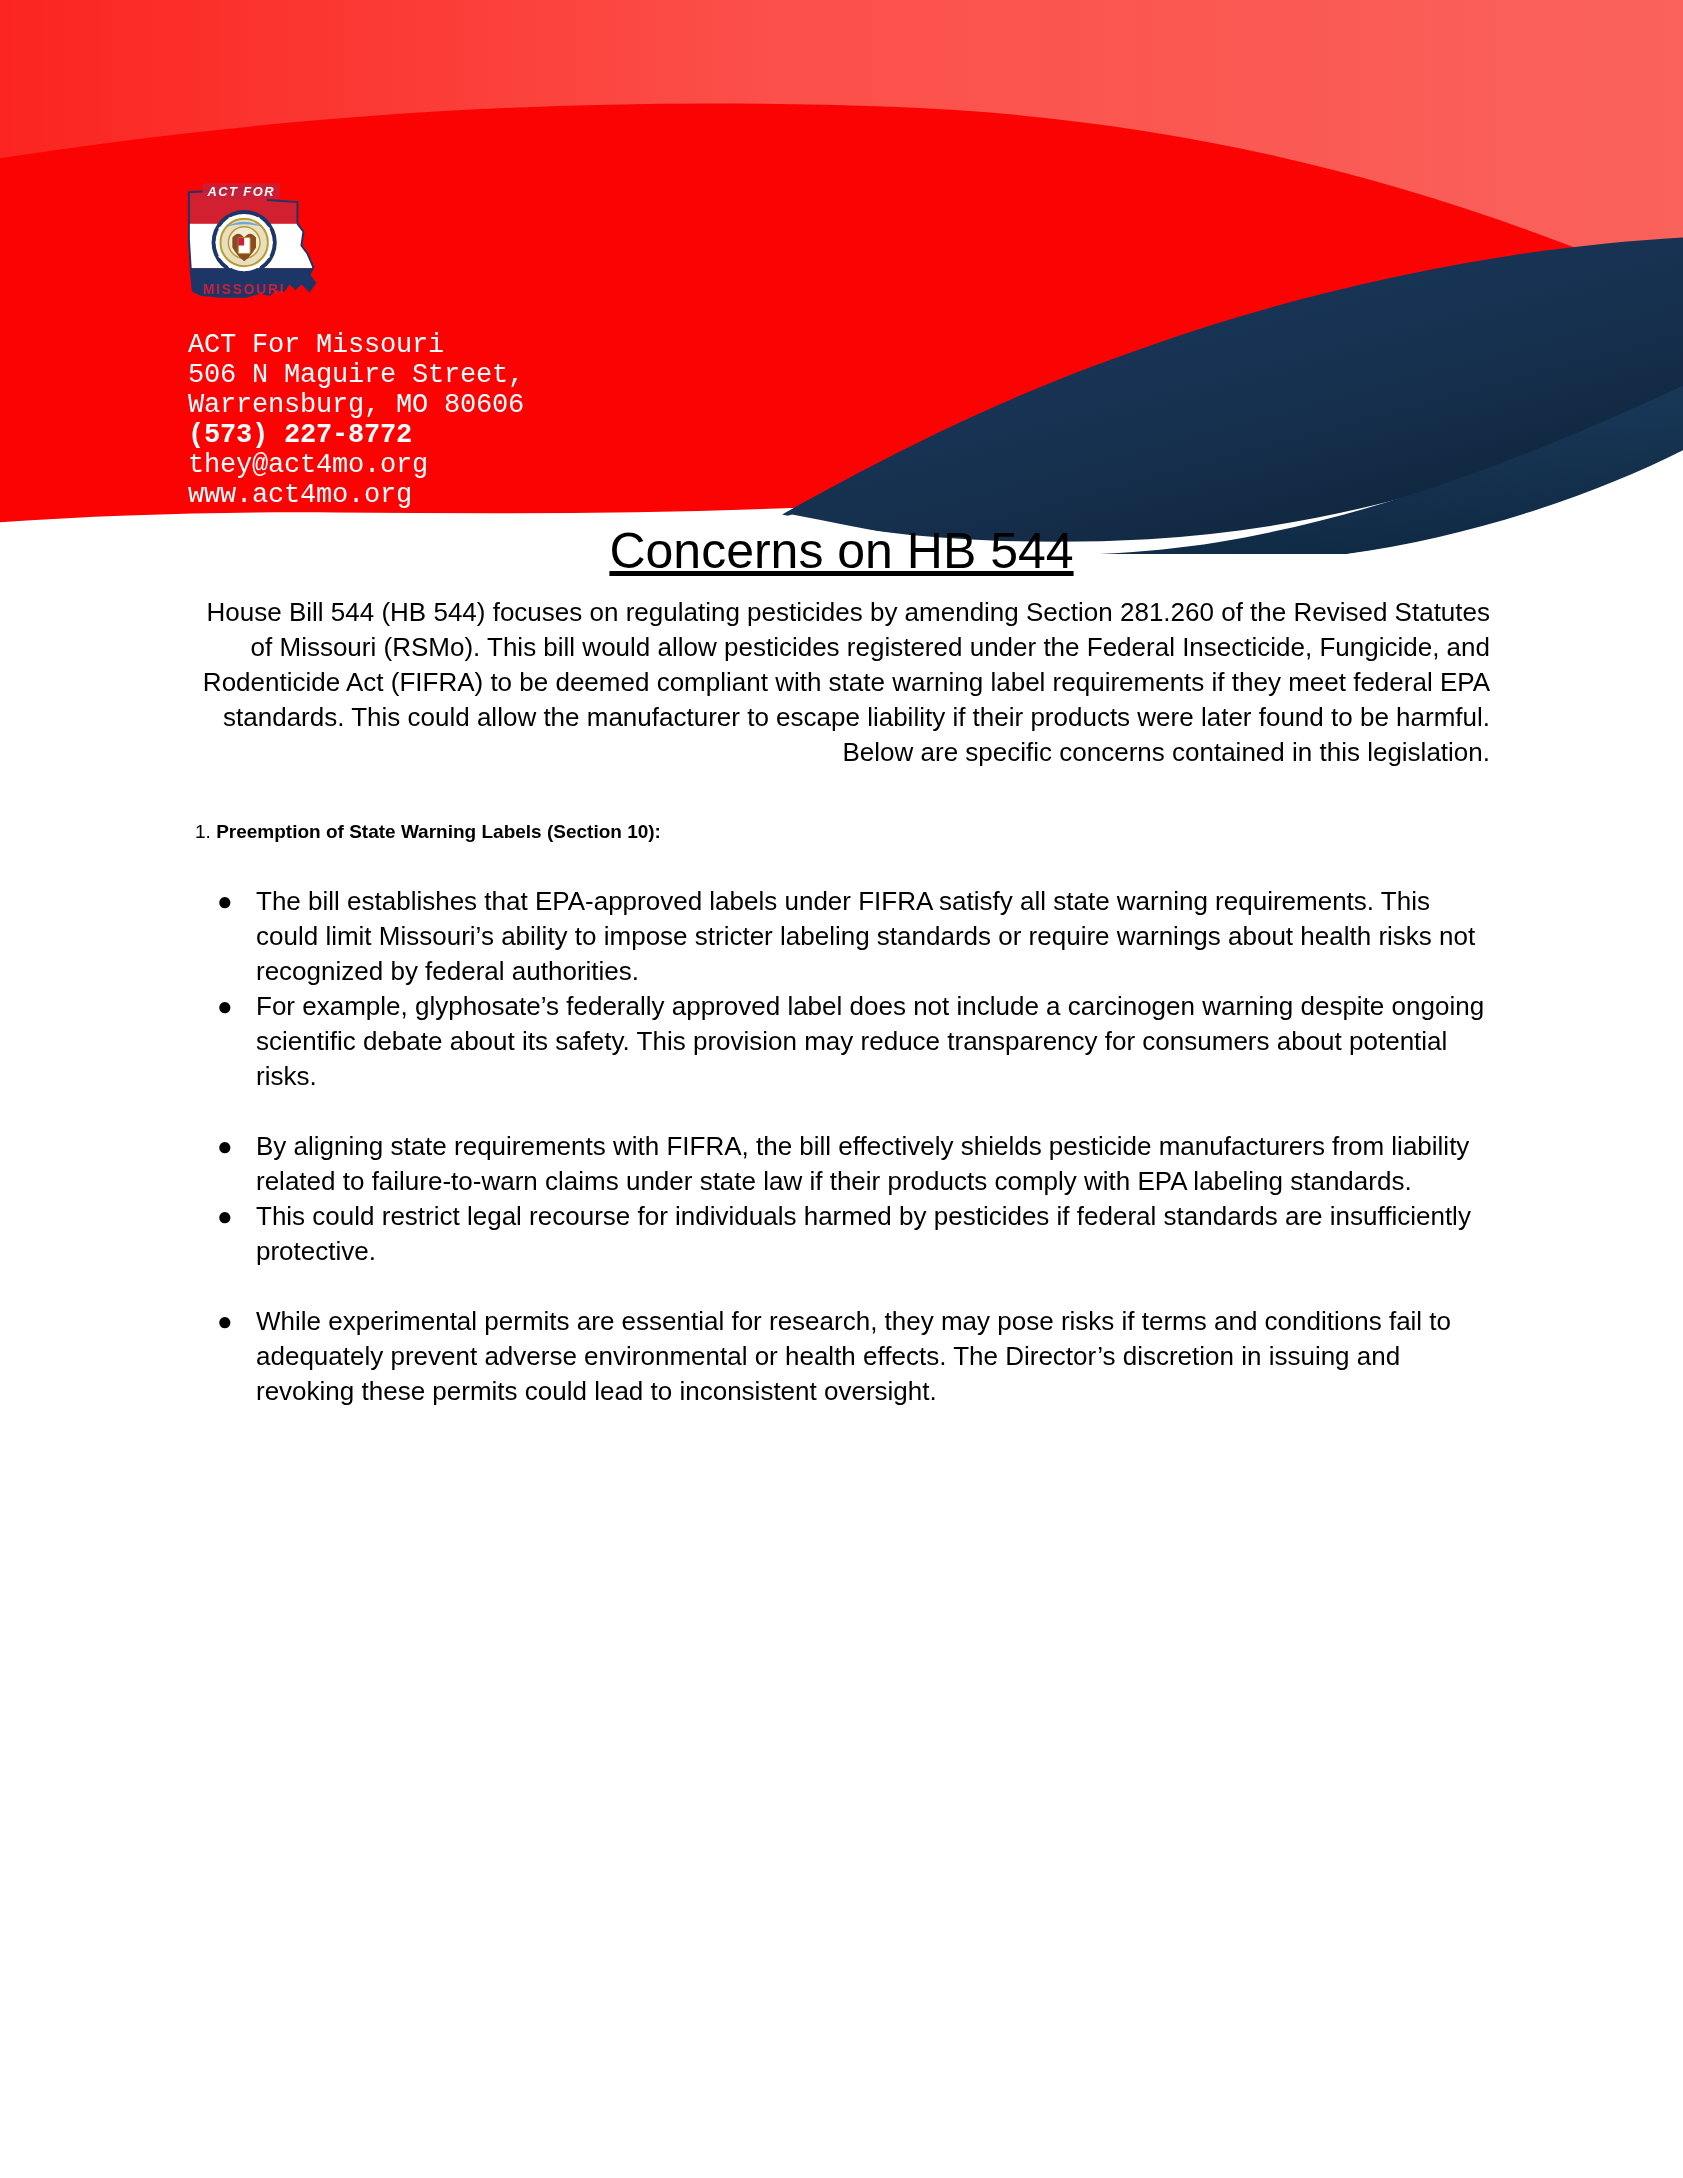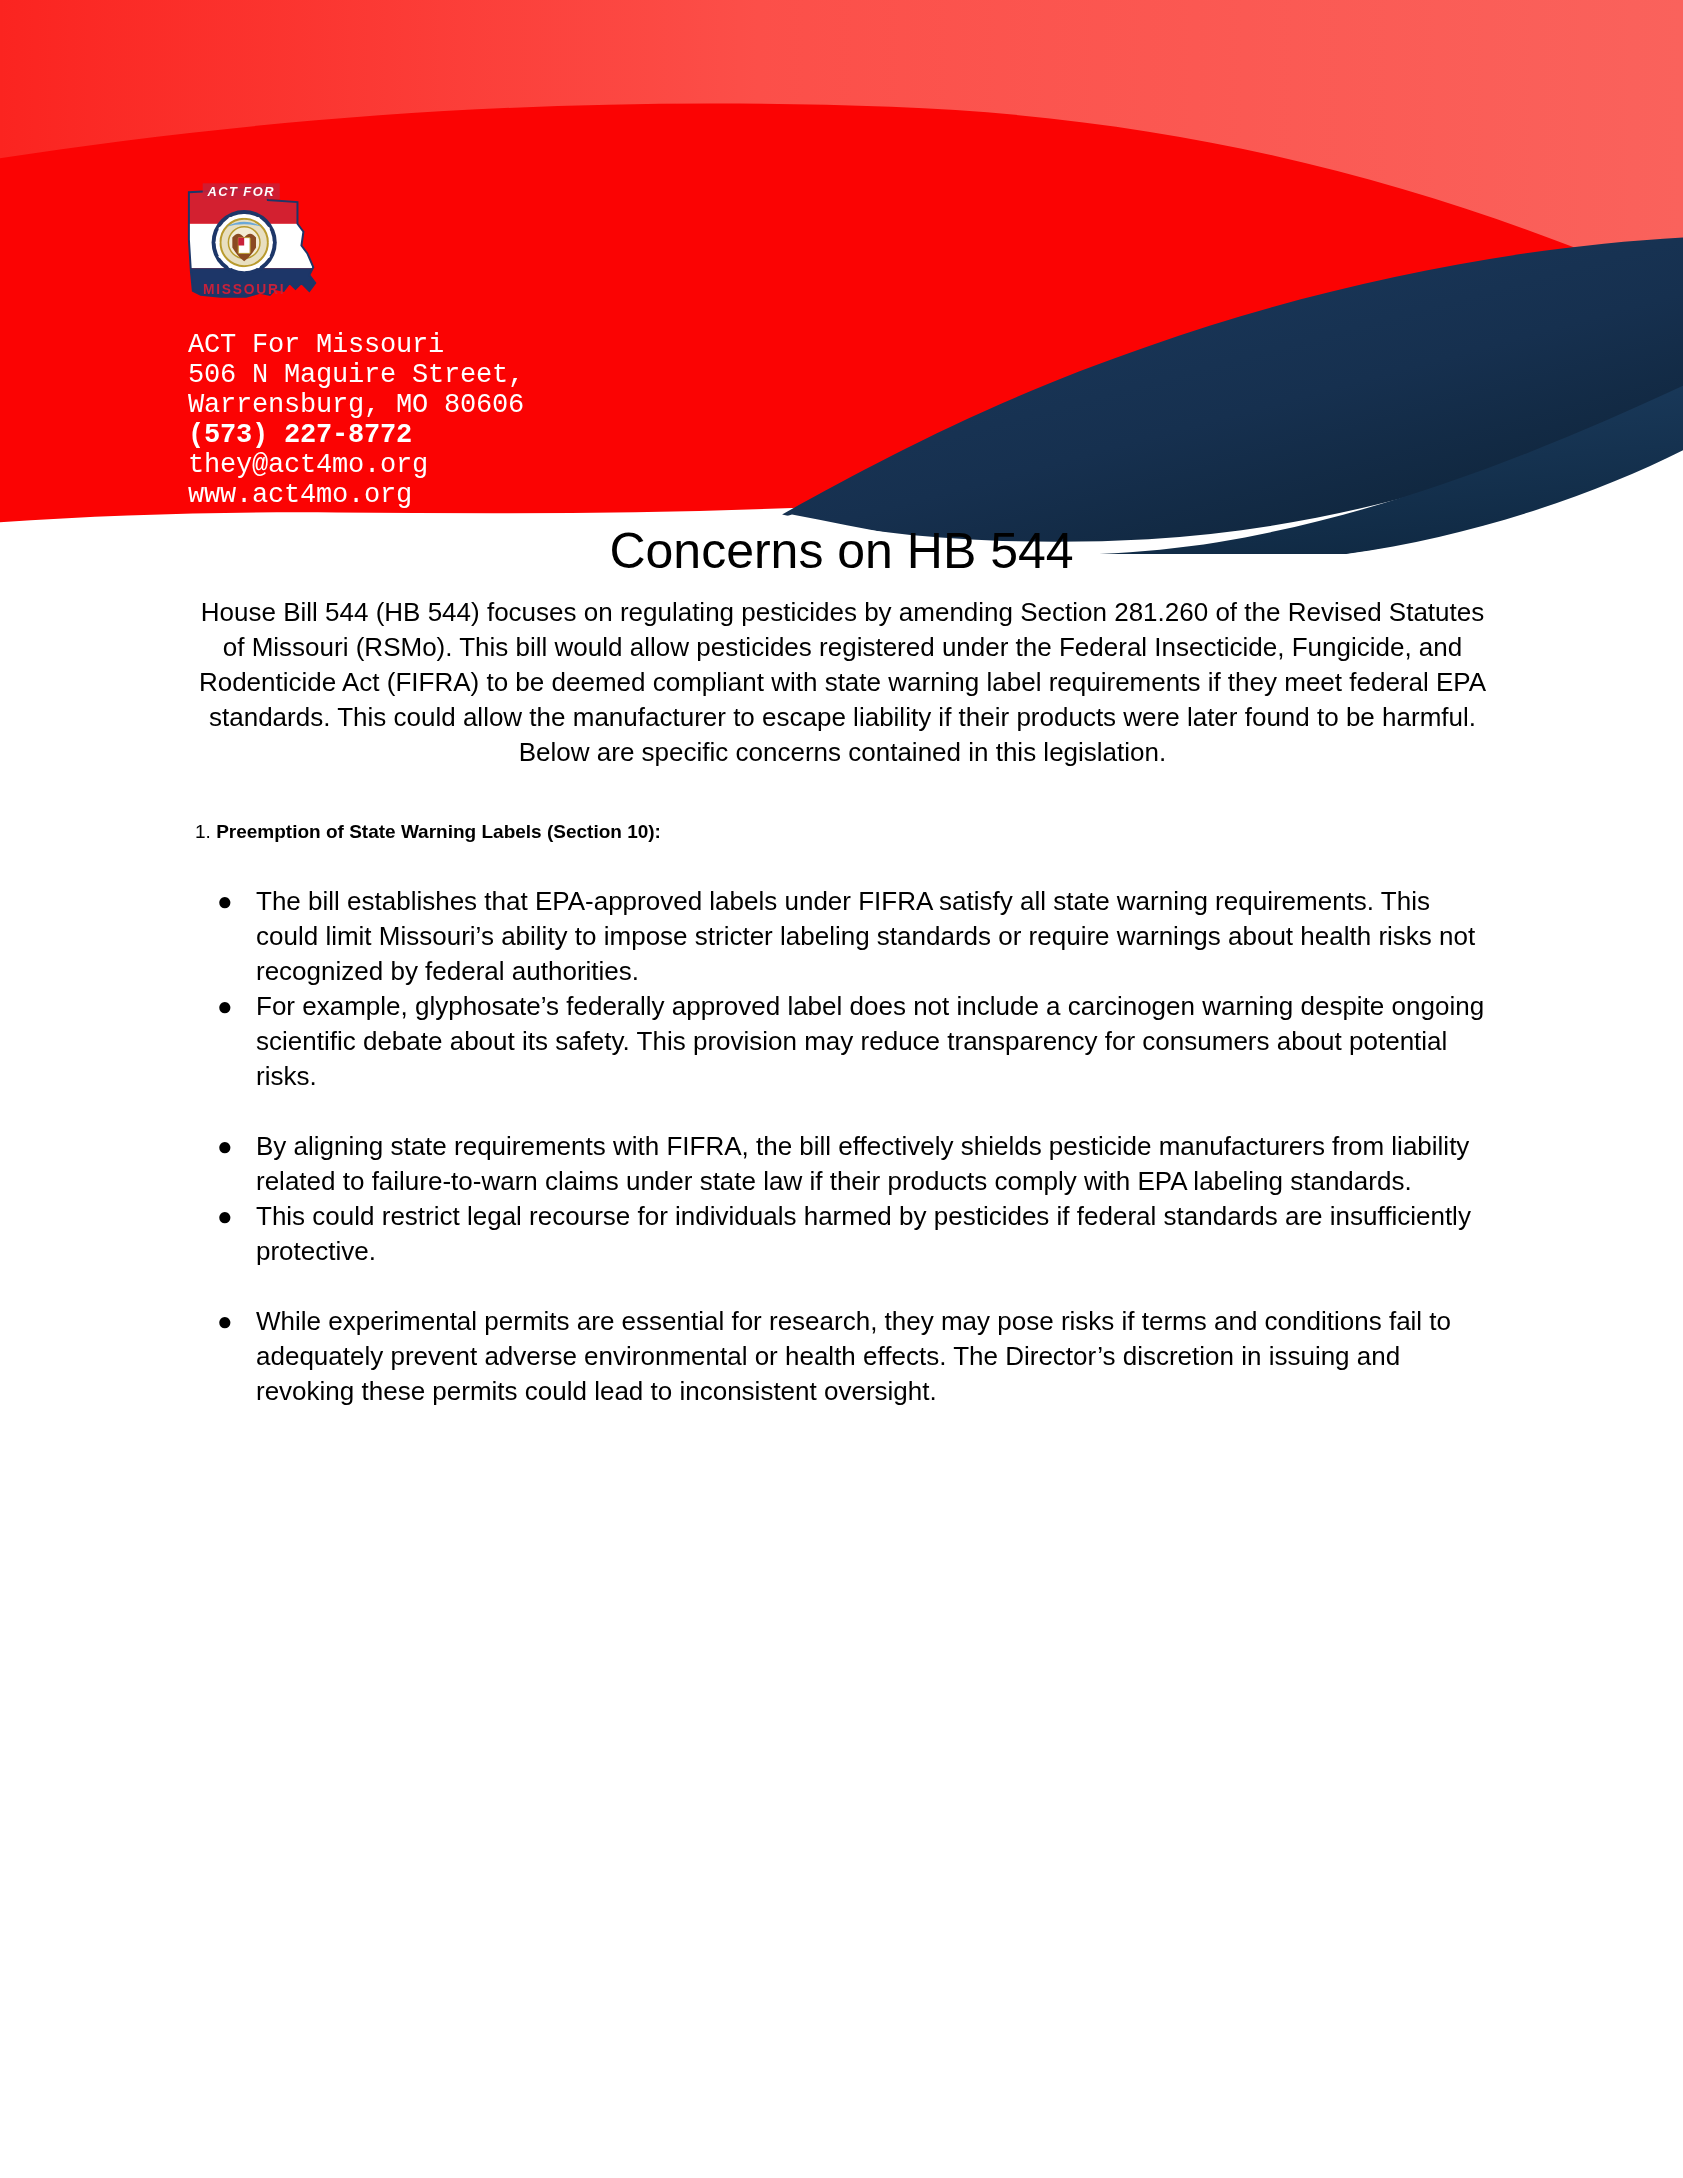--- a/index.html
+++ b/index.html
@@ -60,35 +60,36 @@
     position: absolute;
     left: 0;
     top: 522px;
     width: 1683px;
     text-align: center;
     font-size: 50px;
     font-weight: normal;
     color: #000000;
     letter-spacing: 0px;
     margin: 0;
+    text-decoration: underline;
   }
 
   #doc-body {
     position: absolute;
     left: 195px;
     top: 595px;
     width: 1295px;
     color: #000000;
     font-size: 26px;
     line-height: 35px;
   }
 
   #doc-body p.intro {
     margin: 0 0 0 0;
-    text-align: center;
+    text-align: right;
   }
 
   #doc-body .section-heading {
     margin: 44px 0 0 0;
     font-weight: bold;
     font-size: 19px;
   }
   #doc-body .section-heading .num {
     font-weight: normal;
   }

